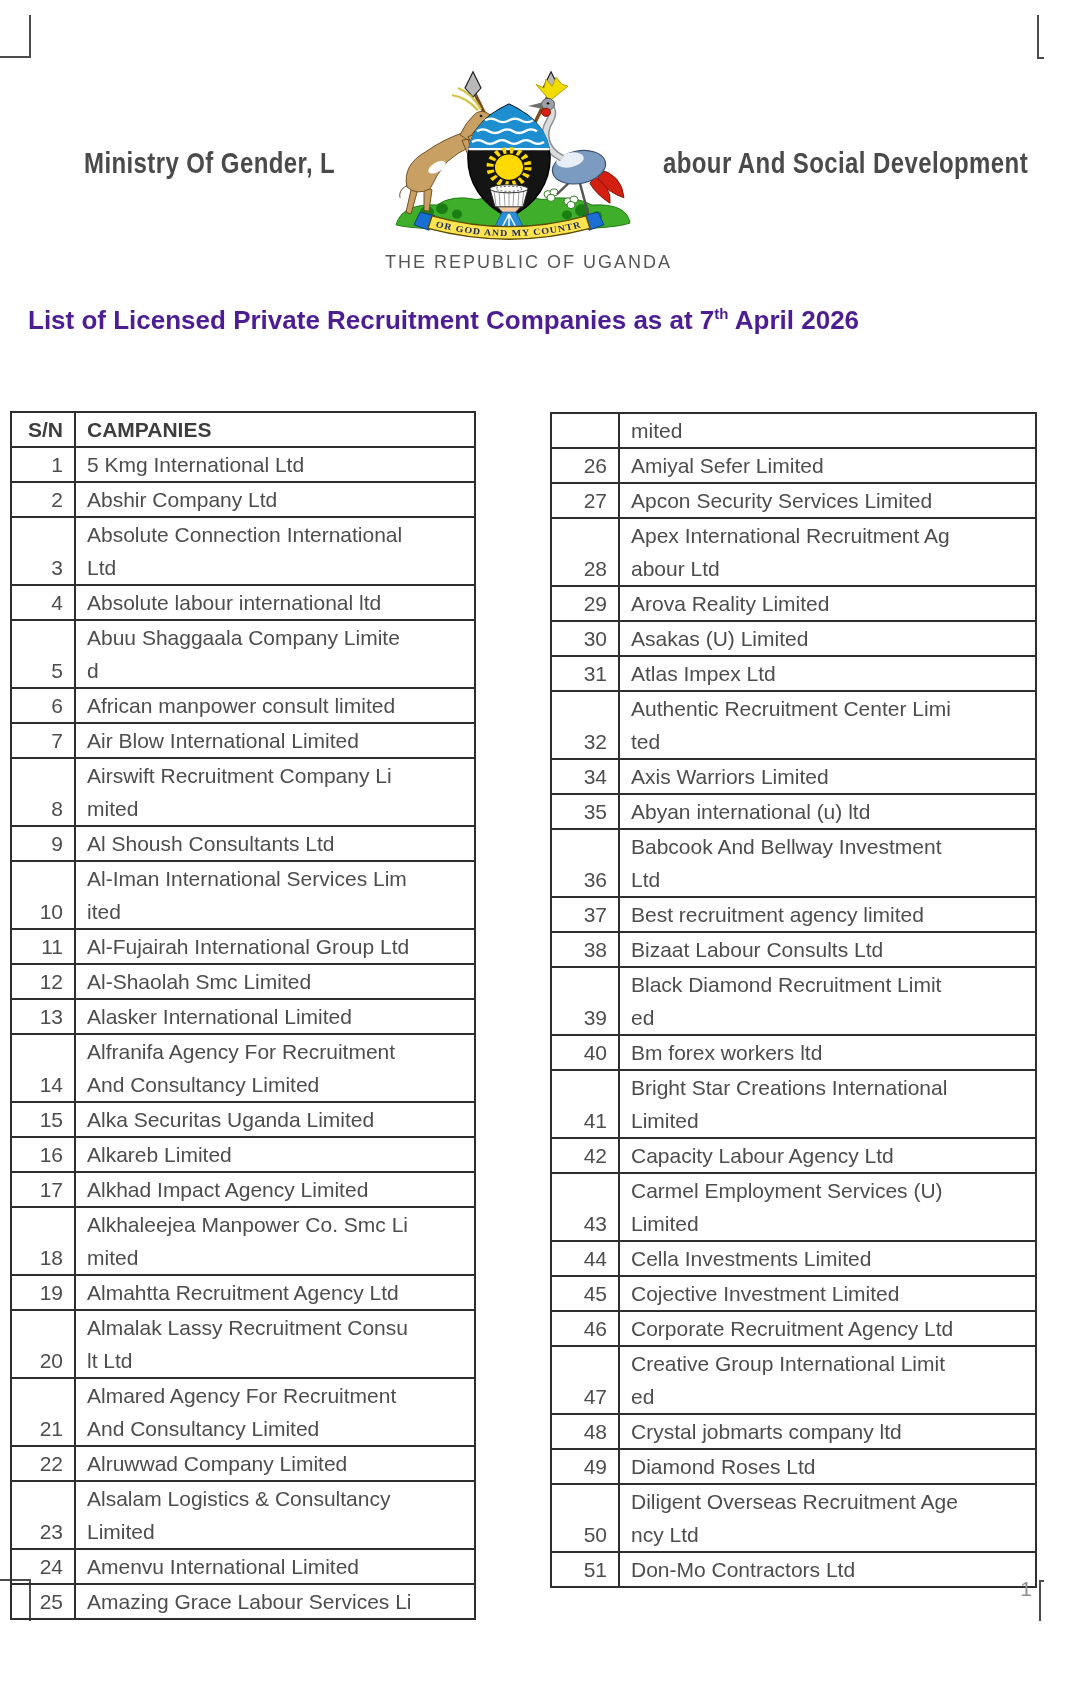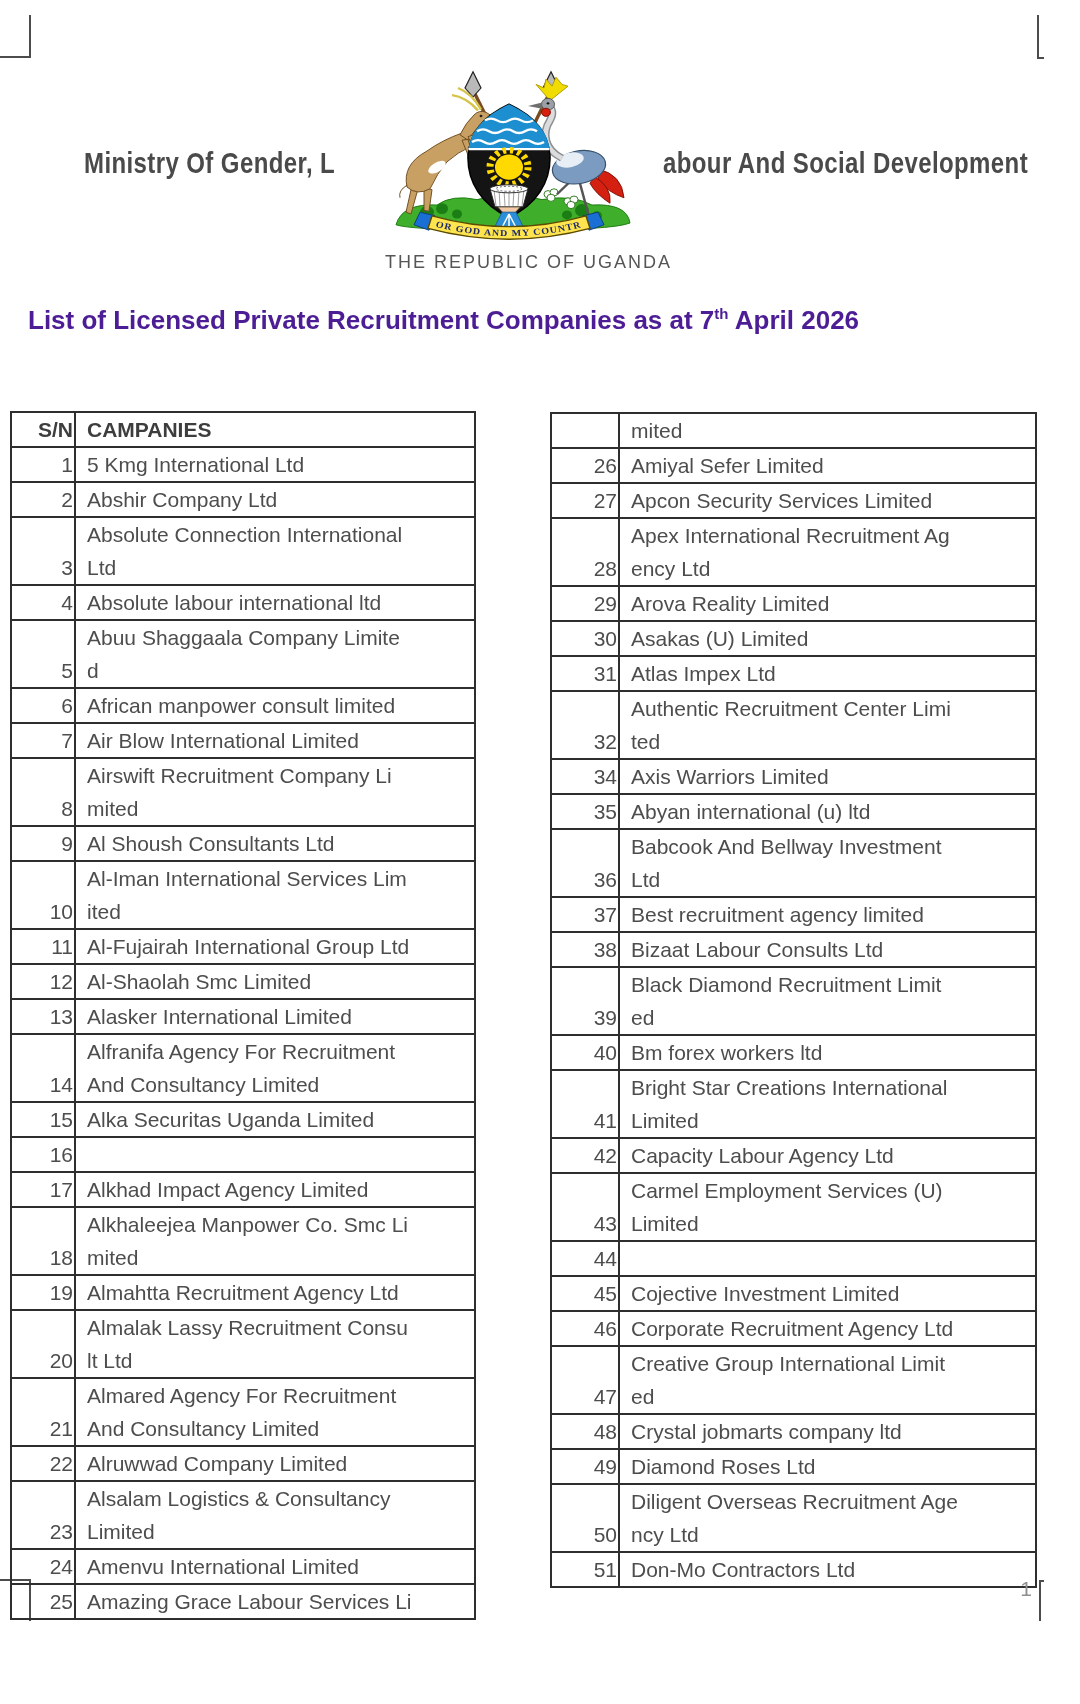--- a/index.html
+++ b/index.html
@@ -24,21 +24,21 @@
 
   .doc-title{position:absolute;left:28px;top:305px;font-size:26px;font-weight:bold;color:#4c1d95;white-space:nowrap;}
   .doc-title sup{font-size:15px;}
 
   .tbl{position:absolute;border:2px solid #2e2e2e;font-size:21px;line-height:33px;color:#4d4d4d;box-sizing:border-box;}
   .tbl.tleft{left:10px;top:411px;width:466px;}
   .tbl.tright{left:550px;top:412px;width:487px;}
   .trow{display:flex;border-bottom:2px solid #2e2e2e;}
   .trow:last-child{border-bottom:none;}
   .sn{flex:0 0 64px;border-right:2px solid #2e2e2e;display:flex;align-items:flex-end;
-      justify-content:flex-end;padding:0 1px 0 0;box-sizing:border-box;}
+      justify-content:flex-end;padding:0 11px 0 0;box-sizing:border-box;}
   .tbl.tright .sn{flex-basis:68px;}
   .nm{flex:1;padding:0 6px 0 11px;white-space:pre-line;}
   .thead .sn,.thead .nm{font-weight:bold;color:#3d3d3d;}
 
   .pagenum{position:absolute;left:1000px;top:1577px;width:32px;text-align:right;font-size:21px;color:#8f8f8f;}
   .scrollbar{position:absolute;left:1061px;top:113px;width:46px;height:318px;
              border:3px solid #c7c7c7;border-radius:18px;background:#fff;}
 </style>
 </head>
 <body>
@@ -241,20 +241,21 @@
 And Consultancy Limited</div>
       </div>
 
       <div class="trow">
         <div class="sn">15</div>
         <div class="nm">Alka Securitas Uganda Limited</div>
       </div>
 
       <div class="trow">
         <div class="sn">16</div>
+        <div class="nm">Alkareb Limited</div>
       </div>
 
       <div class="trow">
         <div class="sn">17</div>
         <div class="nm">Alkhad Impact Agency Limited</div>
       </div>
 
       <div class="trow">
         <div class="sn">18</div>
         <div class="nm">Alkhaleejea Manpower Co. Smc Li
@@ -313,21 +314,21 @@
       </div>
 
       <div class="trow">
         <div class="sn">27</div>
         <div class="nm">Apcon Security Services Limited</div>
       </div>
 
       <div class="trow">
         <div class="sn">28</div>
         <div class="nm">Apex International Recruitment Ag
-ency Ltd</div>
+abour Ltd</div>
       </div>
 
       <div class="trow">
         <div class="sn">29</div>
         <div class="nm">Arova Reality Limited</div>
       </div>
 
       <div class="trow">
         <div class="sn">30</div>
         <div class="nm">Asakas (U) Limited</div>
@@ -394,20 +395,21 @@
       </div>
 
       <div class="trow">
         <div class="sn">43</div>
         <div class="nm">Carmel Employment Services (U)
 Limited</div>
       </div>
 
       <div class="trow">
         <div class="sn">44</div>
+        <div class="nm">Cella Investments Limited</div>
       </div>
 
       <div class="trow">
         <div class="sn">45</div>
         <div class="nm">Cojective Investment Limited</div>
       </div>
 
       <div class="trow">
         <div class="sn">46</div>
         <div class="nm">Corporate Recruitment Agency Ltd</div>

